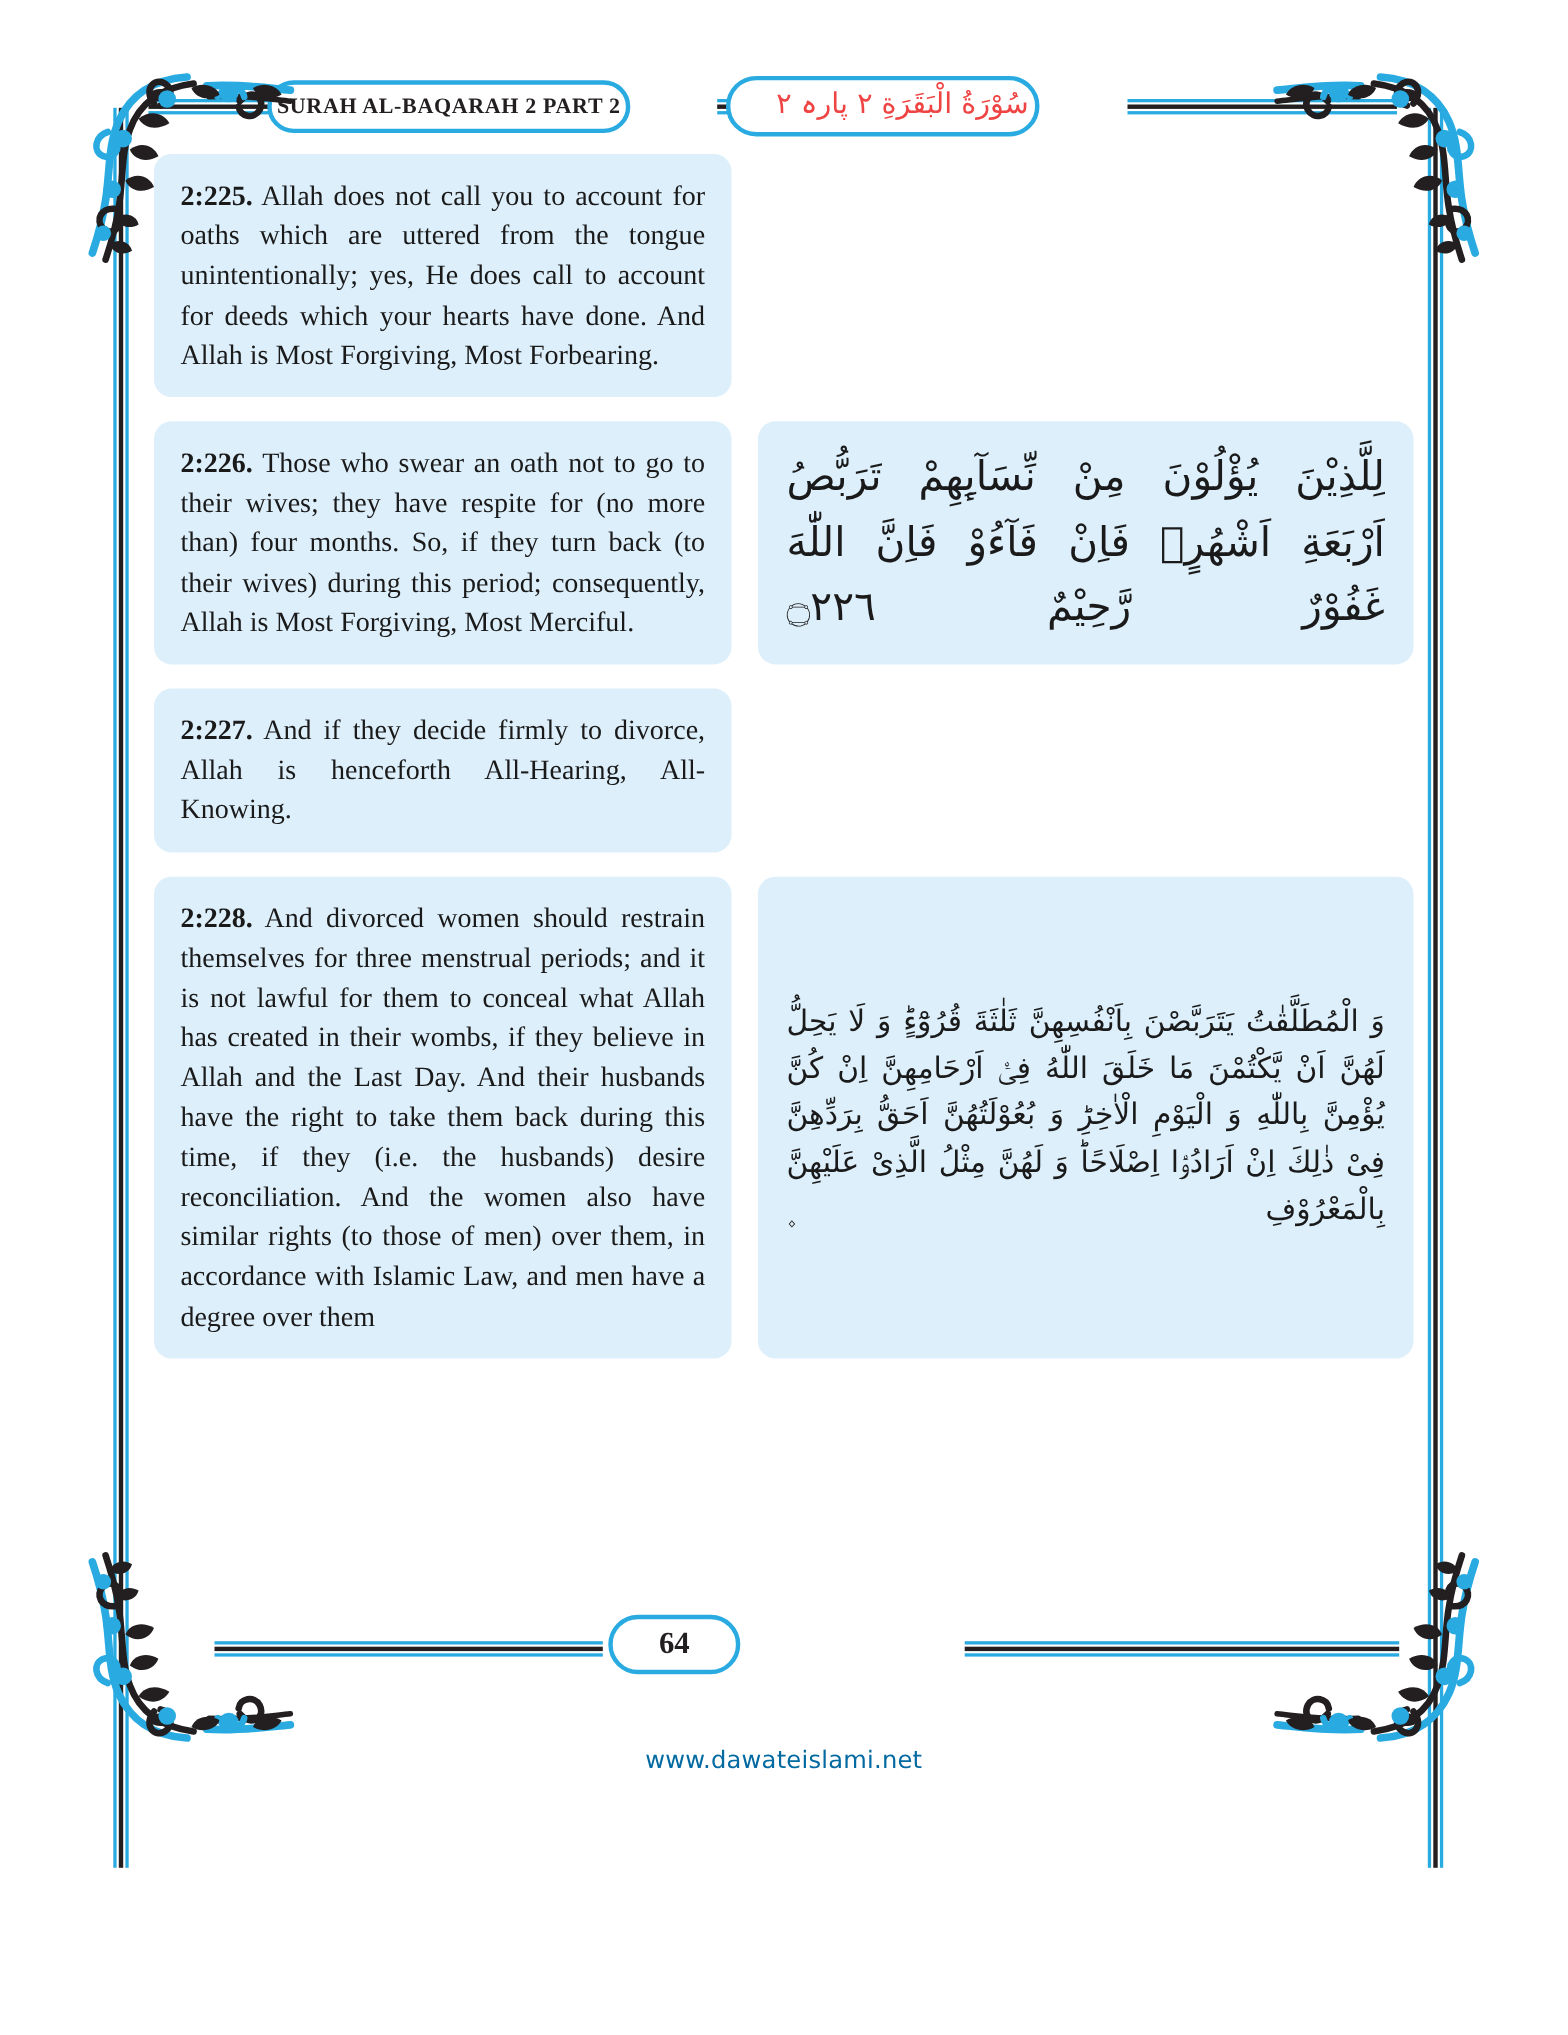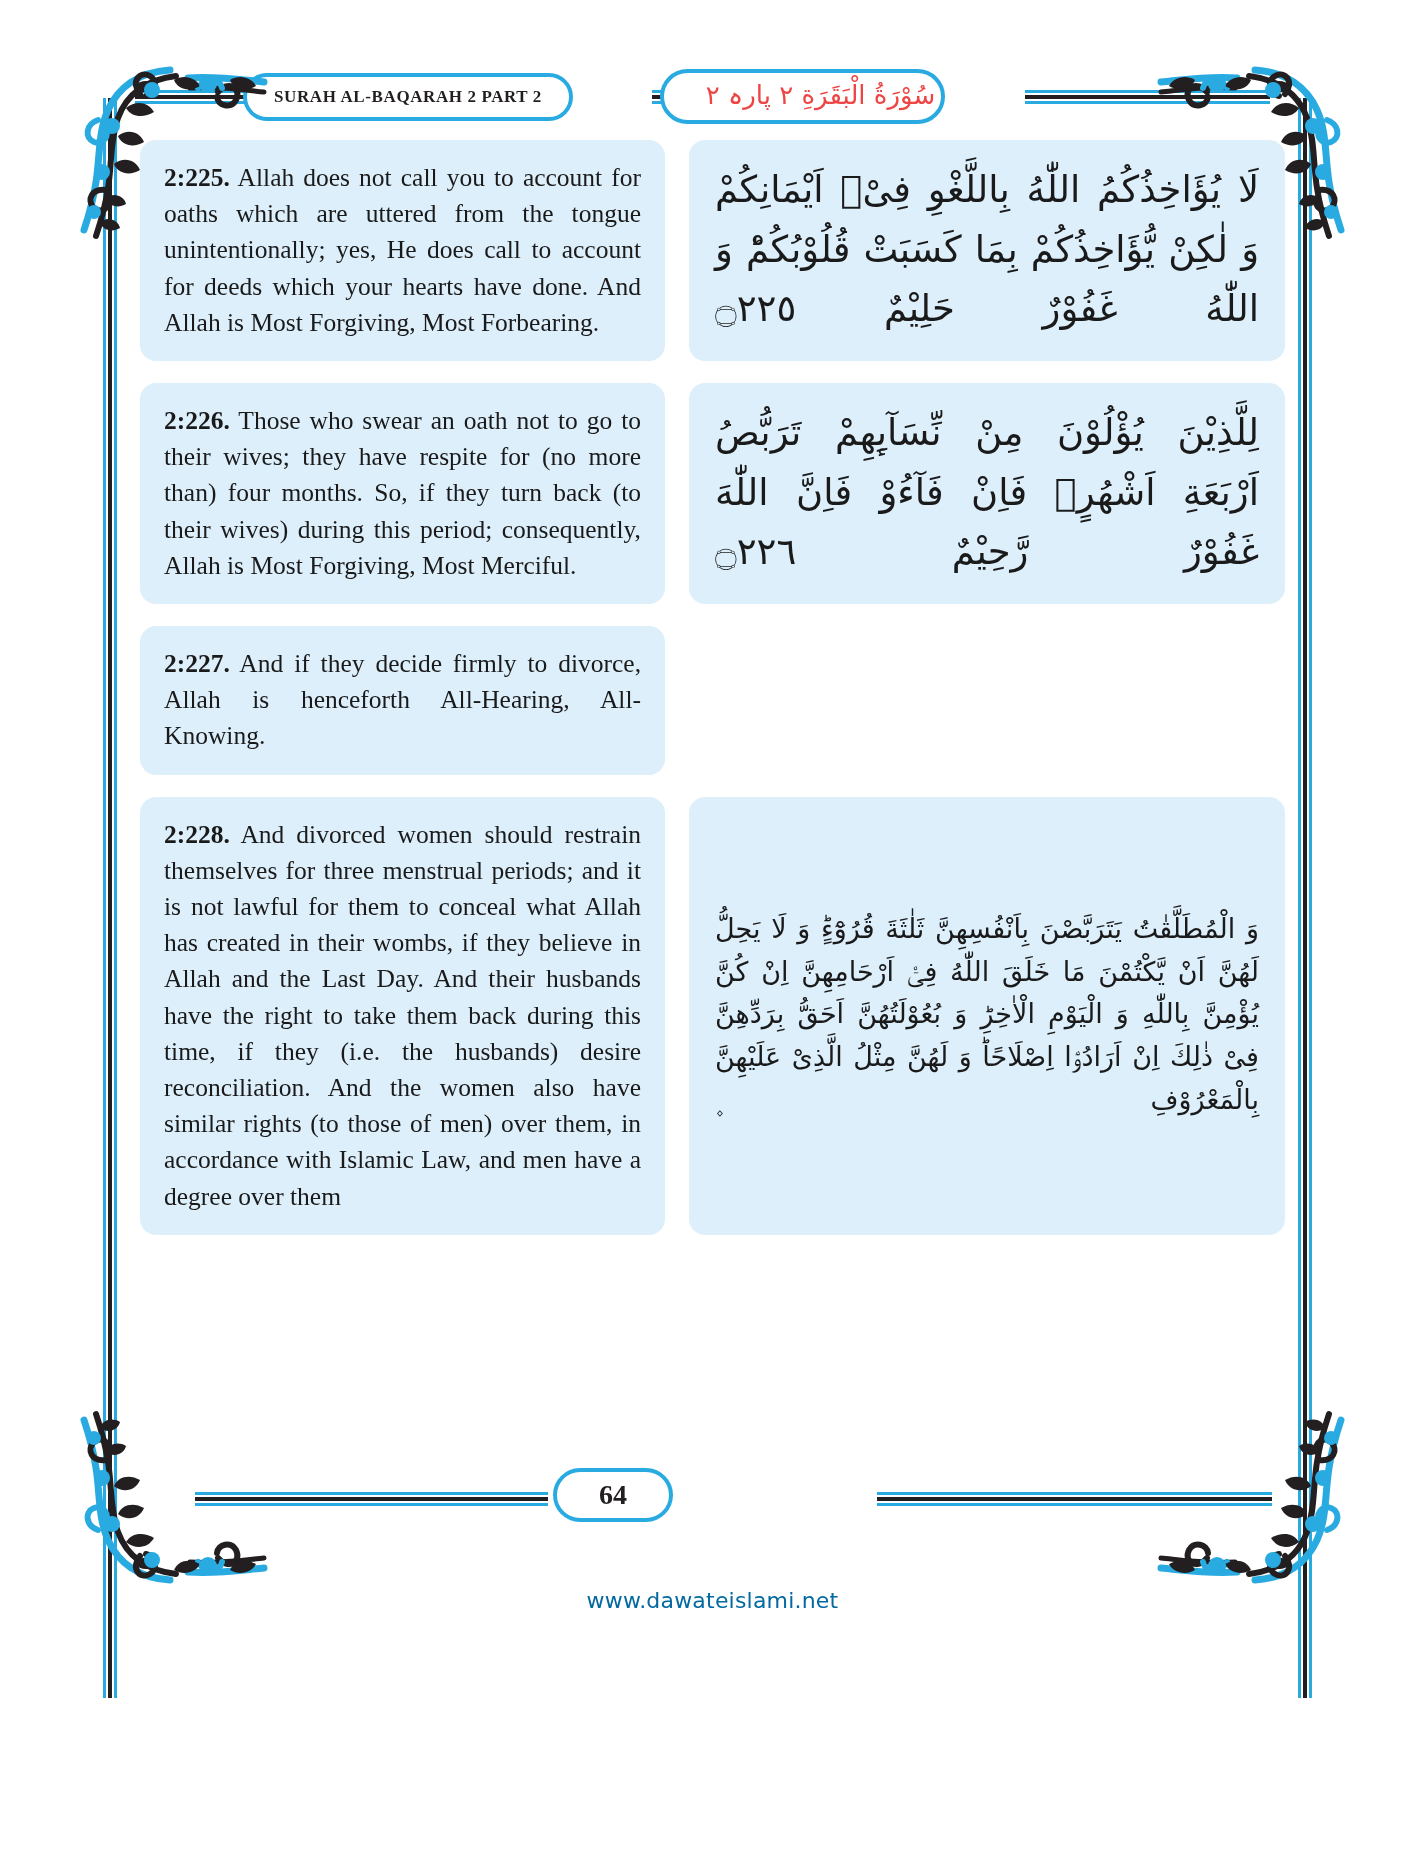--- a/index.html
+++ b/index.html
@@ -74,21 +74,21 @@
   }
   #header-left-pill {
     left: 243px;
     top: 73px;
     width: 330px;
     height: 48px;
   }
   #header-left-pill .htext {
     font-family: "Liberation Serif", "DejaVu Serif", serif;
     font-weight: bold;
-    font-size: 17px;
+    font-size: 20px;
     letter-spacing: 0.6px;
     color: #231f20;
     white-space: nowrap;
   }
   #header-right-pill {
     left: 660px;
     top: 69px;
     width: 285px;
     height: 55px;
   }
@@ -394,23 +394,20 @@
   <div class="pill" id="header-right-pill">
     <span class="atext">سُوْرَةُ الْبَقَرَةِ ٢ پارہ ٢</span>
   </div>
 
   <div id="content">
 
     <div class="verse-row">
       <div class="panel panel-en">
         <p class="en-text"><span class="vnum">2:225.</span> <span>Allah does not call you to account for oaths which are uttered from the tongue unintentionally; yes, He does call to account for deeds which your hearts have done. And Allah is Most Forgiving, Most Forbearing.</span></p>
       </div>
-      <div class="panel panel-ar">
-        <p class="ar-text v225">لَا يُؤَاخِذُكُمُ اللّٰهُ بِاللَّغْوِ فِیْۤ اَیْمَانِكُمْ وَ لٰكِنْ یُّؤَاخِذُكُمْ بِمَا كَسَبَتْ قُلُوْبُكُمْؕ وَ اللّٰهُ غَفُوْرٌ حَلِیْمٌ ۝٢٢٥</p>
-      </div>
     </div>
 
     <div class="verse-row">
       <div class="panel panel-en">
         <p class="en-text"><span class="vnum">2:226.</span> <span>Those who swear an oath not to go to their wives; they have respite for (no more than) four months. So, if they turn back (to their wives) during this period; consequently, Allah is Most Forgiving, Most Merciful.</span></p>
       </div>
       <div class="panel panel-ar">
         <p class="ar-text v226">لِلَّذِیْنَ یُؤْلُوْنَ مِنْ نِّسَآىِٕهِمْ تَرَبُّصُ اَرْبَعَةِ اَشْهُرٍۚ فَاِنْ فَآءُوْ فَاِنَّ اللّٰهَ غَفُوْرٌ رَّحِیْمٌ ۝٢٢٦</p>
       </div>
     </div>

